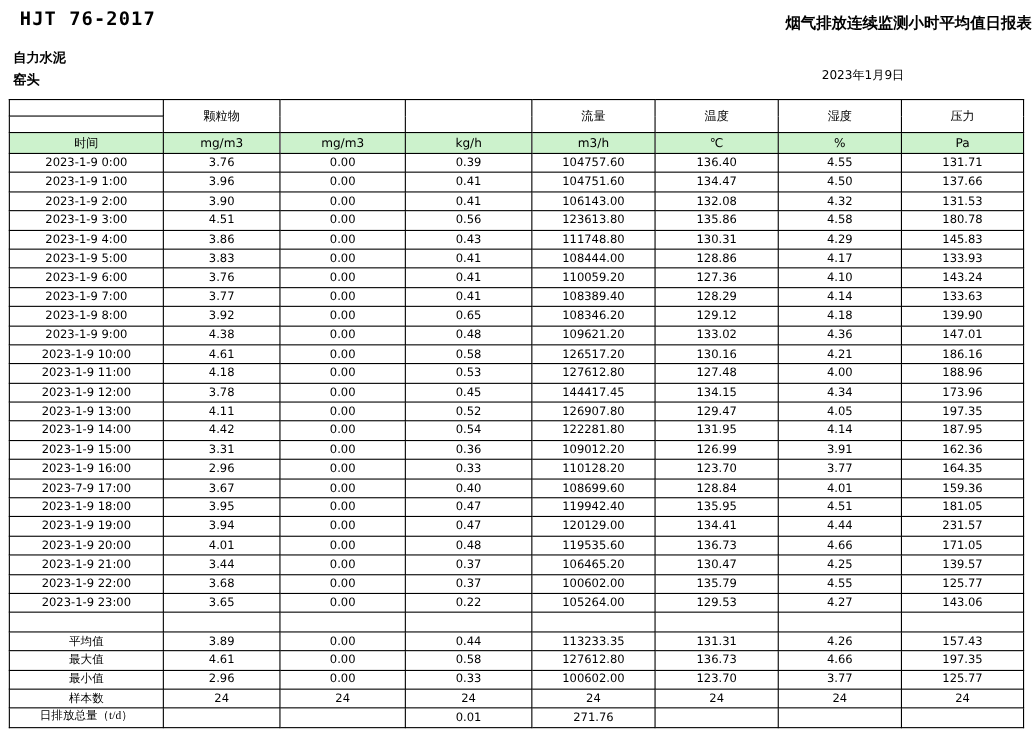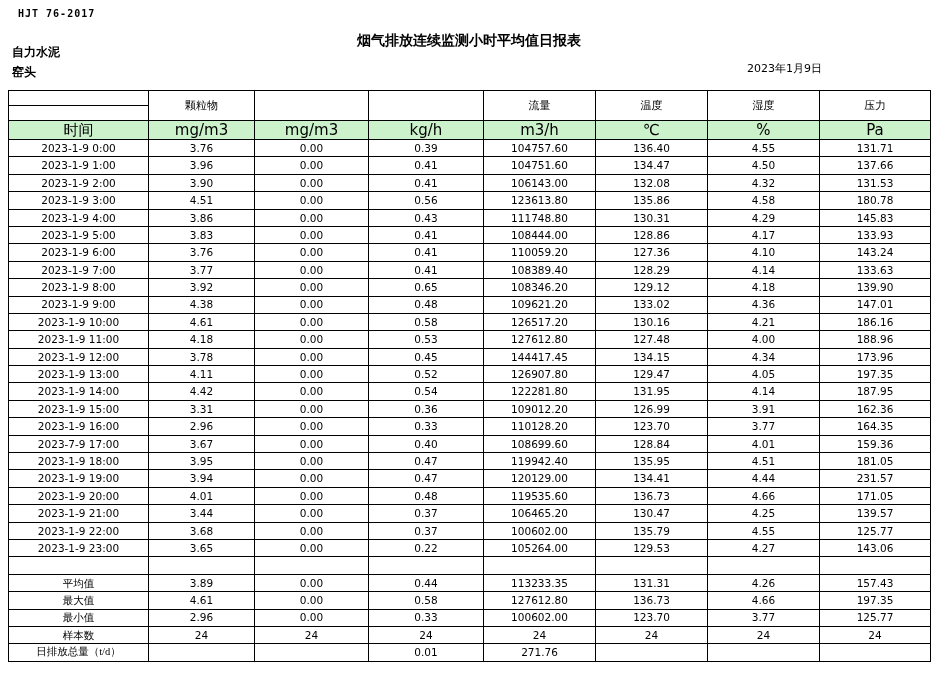--- a/index.html
+++ b/index.html
@@ -2,22 +2,22 @@
 <html style="--green: #CCF2CC;"><head>
 <meta charset="utf-8">
 <style>
   html,body{margin:0;padding:0;background:#fff;}
   body{
     width:938px;height:674px;overflow:hidden;color:#000;
     font-family:"DejaVu Sans","Liberation Sans",sans-serif;
     position:relative;
   }
   .header{position:relative;height:90px;}
-  .std-code{position:absolute;left:18px;top:8px;font-weight:bold;font-size:10px;letter-spacing:1px;font-family:"DejaVu Sans Mono","DejaVu Sans",monospace;}
-  .main-title{position:absolute;left:0;right:0;top:32px;text-align:center;font-weight:bold;font-size:14px;}
+  .std-code{position:absolute;left:18px;top:8px;font-weight:bold;font-size:17px;letter-spacing:1px;font-family:"DejaVu Sans Mono","DejaVu Sans",monospace;}
+  .main-title{position:absolute;left:0;right:0;top:12px;text-align:right;font-weight:bold;font-size:14px;}
   .company{position:absolute;left:12px;top:44px;font-weight:bold;font-size:12px;}
   .location{position:absolute;left:12px;top:64px;font-weight:bold;font-size:12px;}
   .report-date{position:absolute;left:747px;top:61px;font-size:11px;}
 
   table.report{
     border-collapse:collapse;table-layout:fixed;
     margin-left:8px;width:922px;
     font-size:10.5px;
     padding-left:24px;
   }
@@ -26,21 +26,21 @@
     padding:0;margin:0;
     text-align:center;vertical-align:middle;
     height:16.4px;line-height:1;
     white-space:nowrap;overflow:hidden;
   }
   tr.hrow td{height:14px;}
   tr.hrow td.glabel{font-size:11px;}
   tr.units td{
     height:18px;
     background:var(--green,#CCF2CC);
-    font-size:15px;
+    font-size:11px;
   }
   td.left{text-align:left;padding-left:3px;font-family:Liberation Serif, serif;}
 
   .footer{margin-left:8px;margin-top:11px;font-size:11px;}
   .footer-line1{height:17px;line-height:17px;}
 </style>
 </head>
 <body>
 
 <div class="header">

